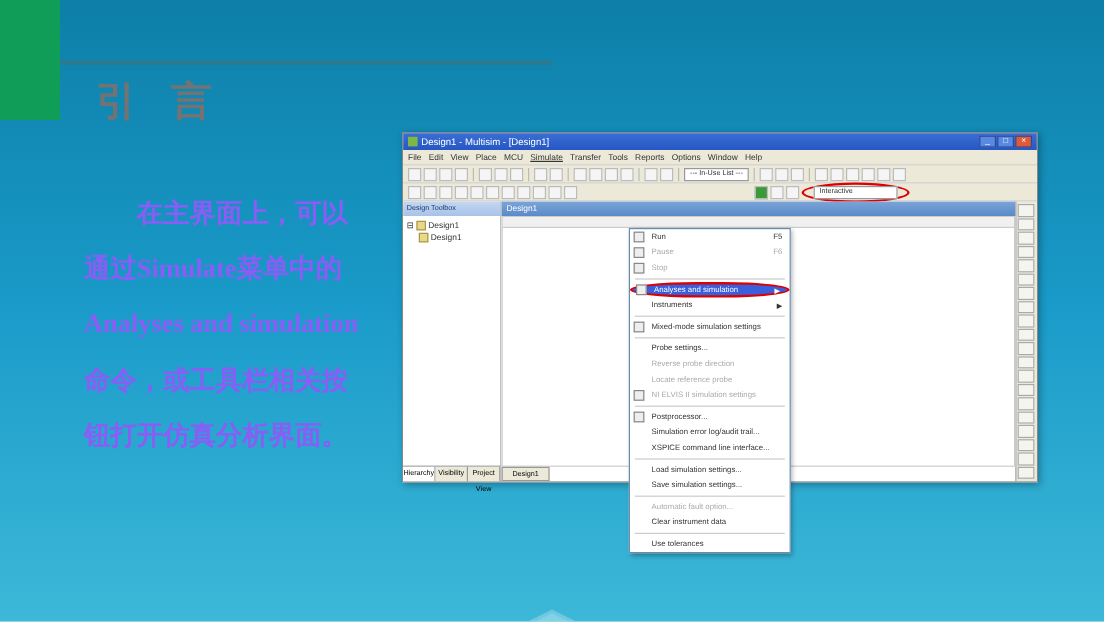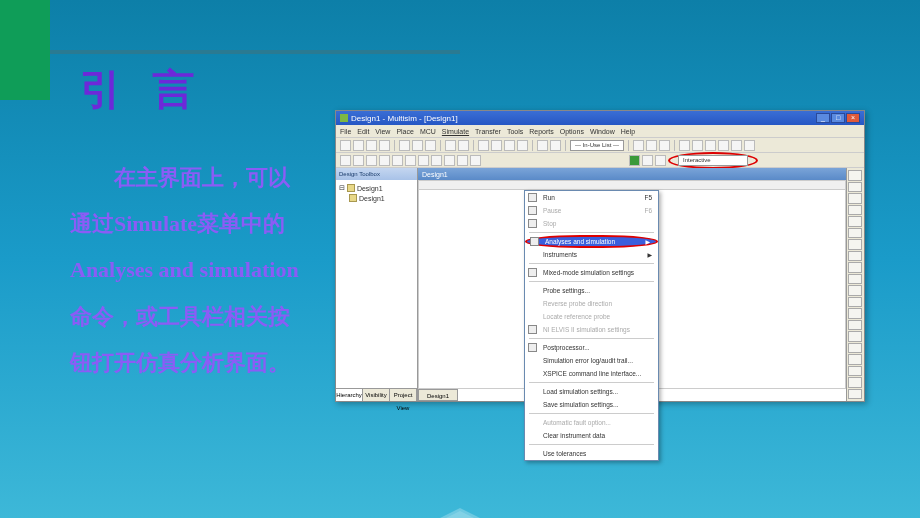--- a/index.html
+++ b/index.html
@@ -5,21 +5,21 @@
     * { margin: 0; padding: 0; box-sizing: border-box; }
     body {
       width: 920px; height: 518px;
       background: linear-gradient(180deg, #0d7fa8 0%, #1a9bc9 50%, #3db8d8 100%);
       font-family: "SimSun", serif;
       position: relative;
       overflow: hidden;
     }
     .green-bar { position: absolute; left: 0; top: 0; width: 50px; height: 100px; background: #0f9d58; }
     .title-line { position: absolute; left: 50px; top: 50px; width: 410px; height: 4px; background: #2a7a92; }
-    .title { position: absolute; left: 80px; top: 62px; font-size: 42px; font-weight: bold; color: #6d28d9; letter-spacing: 10px; }
+    .title { position: absolute; left: 80px; top: 62px; font-size: 34px; font-weight: bold; color: #737373; letter-spacing: 10px; }
     .body-text { position: absolute; left: 70px; top: 155px; width: 240px; font-size: 22px; font-weight: bold; color: #8b5cf6; line-height: 2.1; text-indent: 2em; }
     
     .screenshot {
       position: absolute; left: 335px; top: 110px; width: 530px; height: 292px;
       background: #fff; border: 1px solid #888;
       font-family: Tahoma, sans-serif; font-size: 7px;
       box-shadow: 2px 2px 6px rgba(0,0,0,0.3);
     }
     .win-titlebar {
       height: 14px; background: linear-gradient(180deg, #3a6ed5 0%, #2657c4 100%);

